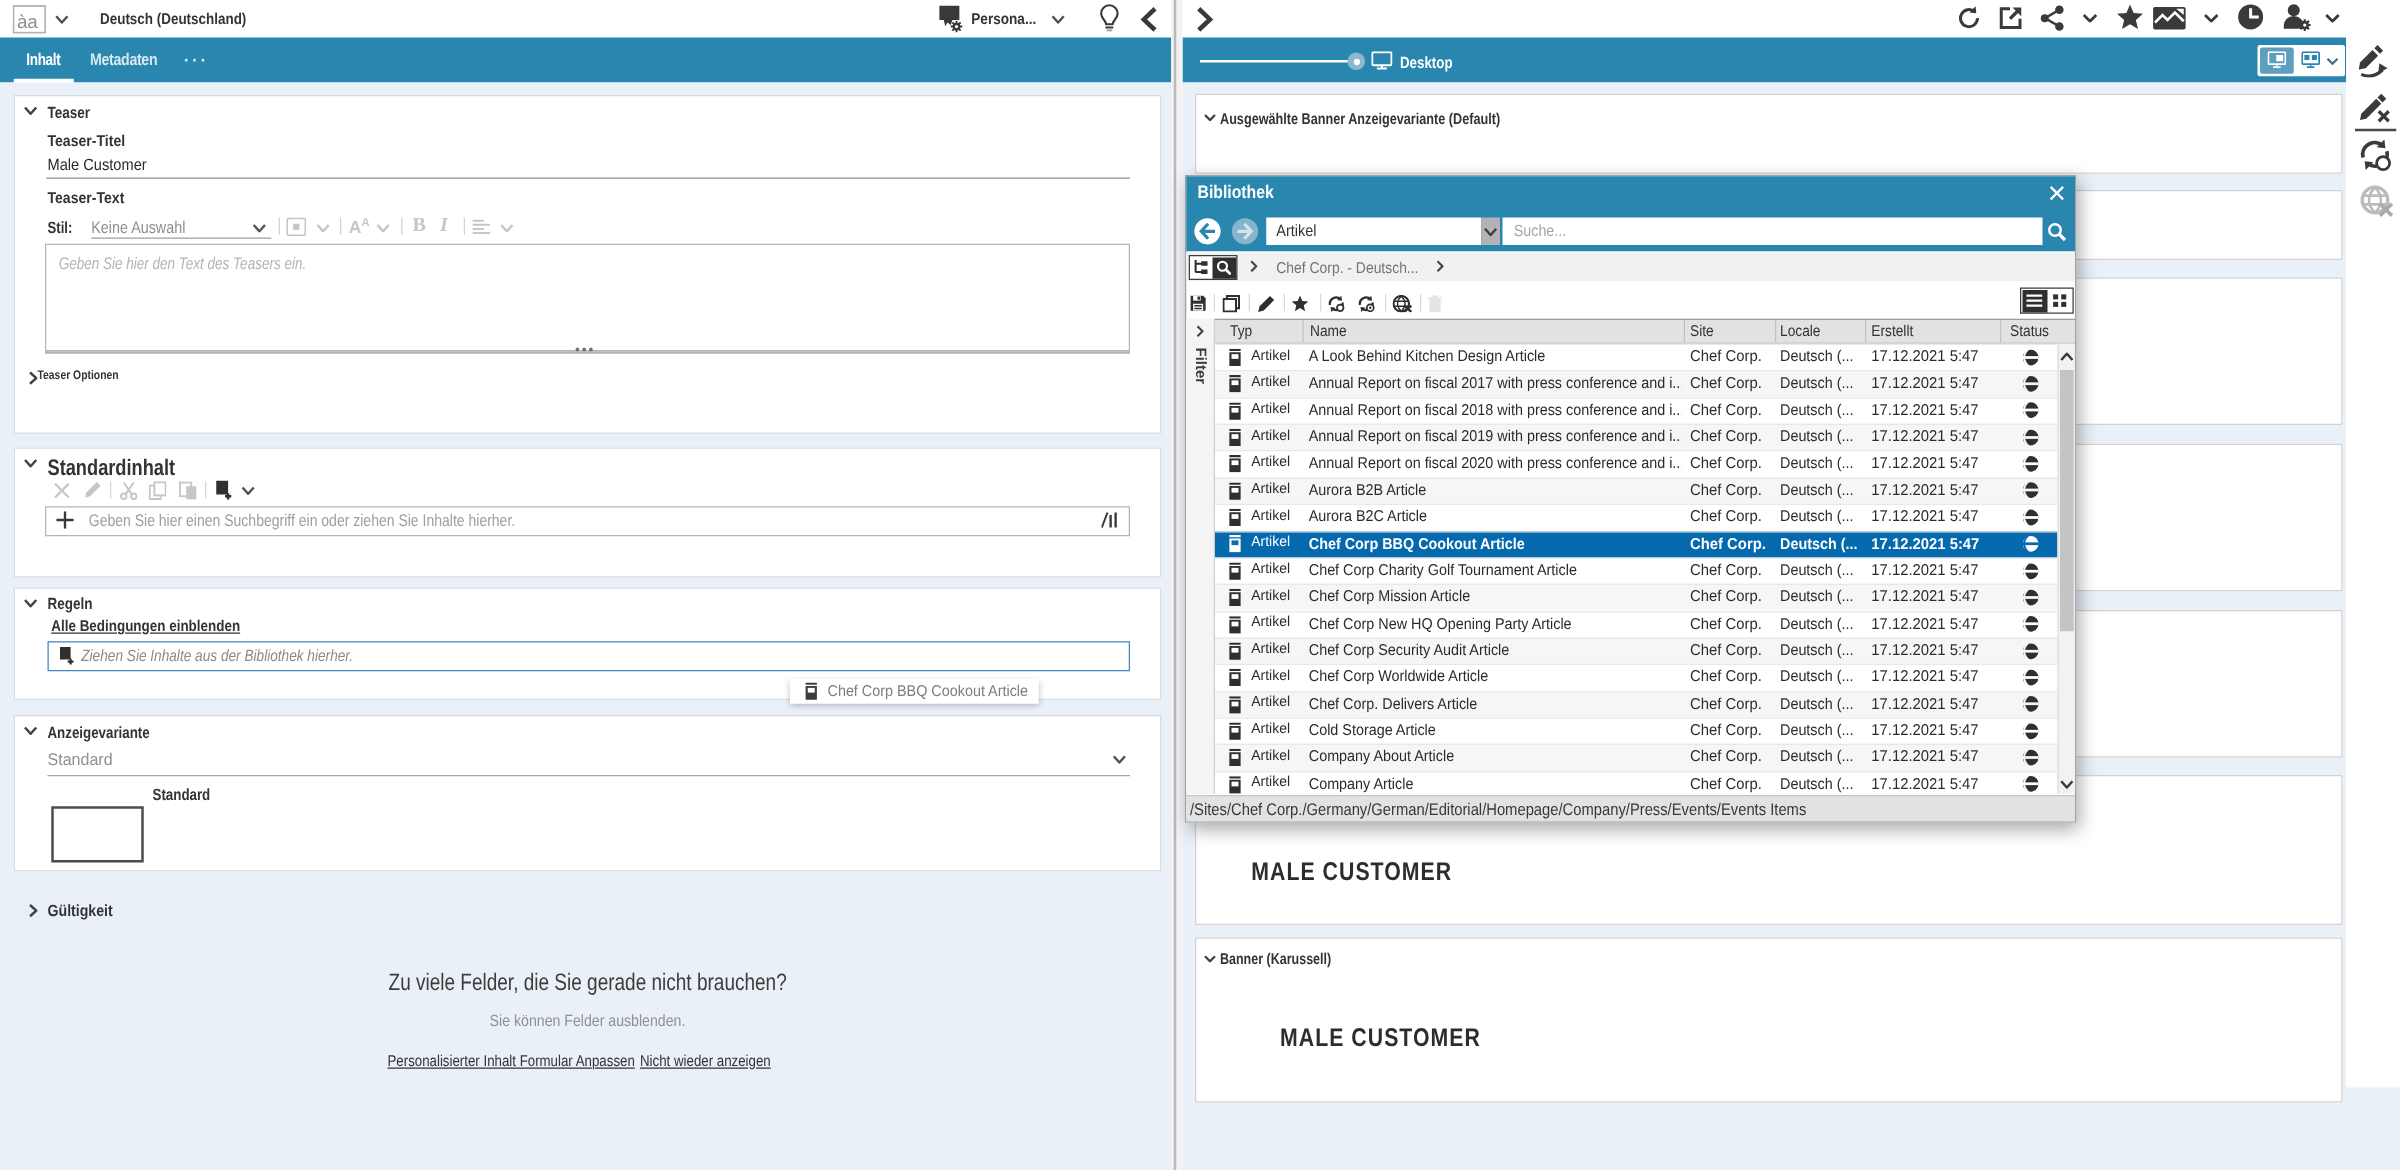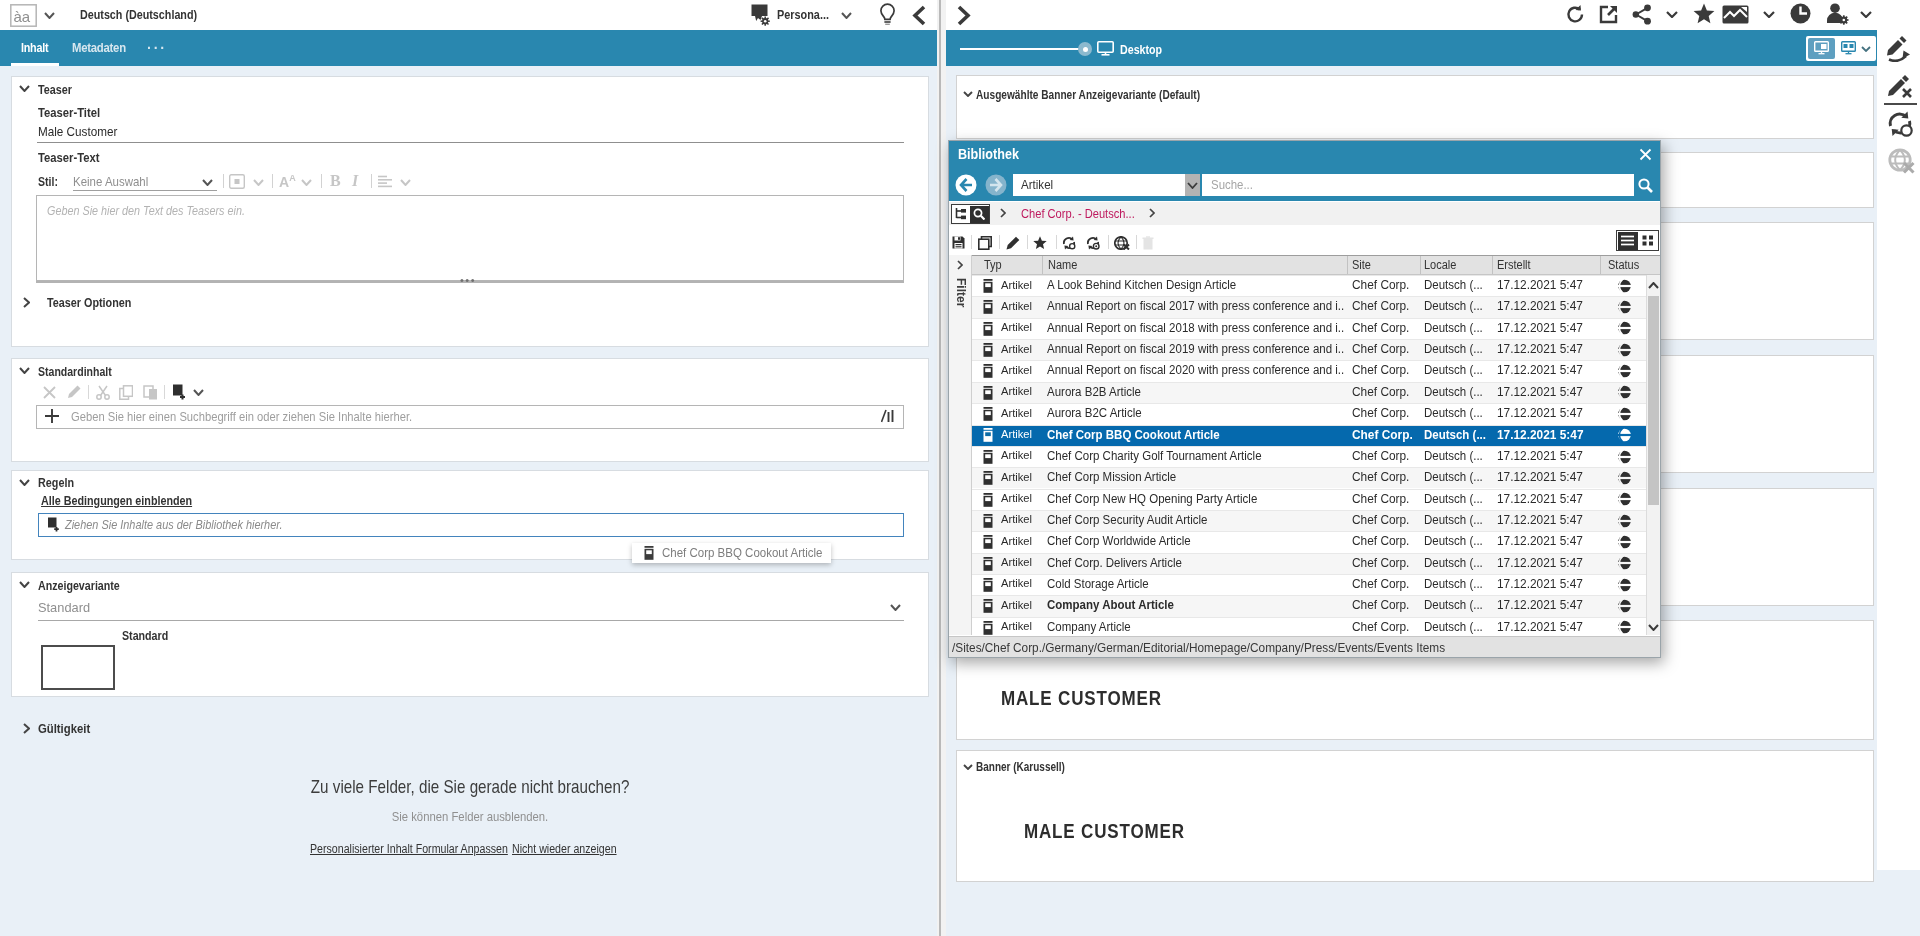--- a/index.html
+++ b/index.html
@@ -182,26 +182,26 @@
 <svg class="abs" style="left:400px;top:179px" width="11" height="7" viewBox="0 0 11 7">
     <path d="M1 1 L5.5 6 L10 1" fill="none" stroke="#c6c6c6" stroke-width="2" transform="rotate(0 5.5 3.5)"></path>
   </svg>
 <div class="abs" style="left:36px;top:195px;width:866px;height:84px;border:1px solid #b5b5b5;background:#fff"></div>
 <div class="abs" style="left:36px;top:280.5px;width:868px;height:2.5px;background:#b3b3b3"></div>
 <div class="abs" style="left:460px;top:273.5px;font-size:11px;color:#6f6f6f;letter-spacing:1.5px">•••</div>
 <div class="abs" style="left:47px;top:203px;font-size:13.5px;font-style:italic;color:#b3b3b3"><span style="display:inline-block;transform:scaleX(0.8);transform-origin:0 50%;white-space:nowrap">Geben Sie hier den Text des Teasers ein.</span></div>
 <svg class="abs" style="left:23px;top:297px" width="7" height="11" viewBox="0 0 7 11">
     <path d="M1 1 L6 5.5 L1 10" fill="none" stroke="#444" stroke-width="2"></path>
   </svg>
-<div class="lbl" style="left:47px;top:295px;font-size:13px"><span style="display:inline-block;transform:scaleX(0.83);transform-origin:0 50%;white-space:nowrap">Teaser Optionen</span></div>
+<div class="lbl" style="left:30px;top:295px;font-size:10px"><span style="display:inline-block;transform:scaleX(0.83);transform-origin:0 50%;white-space:nowrap">Teaser Optionen</span></div>
 <div class="card" style="left:11px;top:358px;width:918px;height:104px"></div>
 <svg class="abs" style="left:19px;top:367px" width="11" height="7" viewBox="0 0 11 7">
     <path d="M1 1 L5.5 6 L10 1" fill="none" stroke="#444" stroke-width="2" transform="rotate(0 5.5 3.5)"></path>
   </svg>
-<div class="lbl" style="left:38px;top:364px;font-size:13px"><span style="display:inline-block;transform:scaleX(0.81);transform-origin:0 50%;white-space:nowrap">Standardinhalt</span></div>
+<div class="lbl" style="left:38px;top:364px;font-size:18px"><span style="display:inline-block;transform:scaleX(0.81);transform-origin:0 50%;white-space:nowrap">Standardinhalt</span></div>
 <svg class="abs" style="left:43px;top:386px" width="13" height="13" viewBox="0 0 13 13">
 <path d="M1 1 L12 12 M12 1 L1 12" stroke="#c6c6c6" stroke-width="1.8"></path>
   </svg>
 <svg class="abs" style="left:67px;top:385px" width="14" height="14" viewBox="0 0 14 14">
 <path d="M1 13 l1-4 8.5-8.5 3 3 L5 12 z" fill="#c6c6c6"></path>
   </svg>
 <div class="abs" style="left:88px;top:385px;width:1px;height:14px;background:#d8d8d8"></div>
 <svg class="abs" style="left:96px;top:385px" width="14" height="15" viewBox="0 0 14 15">
 <g fill="none" stroke="#c6c6c6" stroke-width="1.5">
 <circle cx="3" cy="12" r="2.2"></circle>
@@ -356,21 +356,21 @@
 <rect x="6" y="7.6" width="5" height="3.6" fill="#2f2f2f"></rect>
   </svg>
 <div class="abs" style="left:969.5px;top:205.5px;width:19px;height:17px;background:#2f2f2f"></div>
 <svg class="abs" style="left:973px;top:208px" width="12" height="12" viewBox="0 0 12 12">
 <circle cx="5" cy="5" r="3.6" fill="none" stroke="#fff" stroke-width="1.7"></circle>
 <line x1="7.8" y1="7.8" x2="11.5" y2="11.5" stroke="#fff" stroke-width="2.2"></line>
   </svg>
 <svg class="abs" style="left:1000px;top:208px" width="6" height="10" viewBox="0 0 6 10">
     <path d="M1 1 L5 5.0 L1 9" fill="none" stroke="#444" stroke-width="1.7"></path>
   </svg>
-<div class="abs" style="left:1021px;top:207px;font-size:12.5px;color:#be185d"><span style="display:inline-block;transform:scaleX(0.89);transform-origin:0 50%;white-space:nowrap">Chef Corp. - Deutsch...</span></div>
+<div class="abs" style="left:1021px;top:207px;font-size:12.5px;color:#737373"><span style="display:inline-block;transform:scaleX(0.89);transform-origin:0 50%;white-space:nowrap">Chef Corp. - Deutsch...</span></div>
 <svg class="abs" style="left:1149px;top:208px" width="6" height="10" viewBox="0 0 6 10">
     <path d="M1 1 L5 5.0 L1 9" fill="none" stroke="#444" stroke-width="1.7"></path>
   </svg>
 <svg class="abs" style="left:952px;top:236px" width="13" height="13" viewBox="0 0 13 13">
 <path d="M0.5 0.5 h10 l2 2 v10 h-12 z" fill="#2f2f2f"></path>
 <rect x="2.5" y="0.5" width="6" height="4" fill="#fff"></rect>
     <rect x="6" y="1.2" width="2" height="2.6" fill="#2f2f2f"></rect>
 <rect x="2.5" y="7" width="8" height="5.5" fill="#fff"></rect>
     <rect x="3.5" y="8" width="6" height="1.2" fill="#2f2f2f"></rect>
     <rect x="3.5" y="10.2" width="6" height="1.2" fill="#2f2f2f"></rect>
@@ -683,21 +683,21 @@
     <rect x="0" y="5.9" width="14" height="2.2" fill="#fff"></rect>
     <path d="M5.5 0.5 q-3.2 3 -3.2 6.5 t3.2 6.5" fill="none" stroke="#fff" stroke-width="1.6"></path>
   </svg>
 <div class="abs" style="left:972px;top:595.2px;width:674px;height:21.4px;background:#f6f6f6"></div>
 <svg class="abs" style="left:983px;top:599.25px" width="10" height="14" viewBox="0 0 10 14">
     <rect x="0.5" y="0" width="9" height="1.8" fill="#2f2f2f"></rect>
     <rect x="0.5" y="2.8" width="9" height="11" fill="#2f2f2f"></rect>
     <rect x="2.2" y="4.3" width="5.6" height="3.8" fill="#fff"></rect>
   </svg>
 <div class="abs" style="left:1001px;top:598.8px;font-size:11.5px;color:#2b2b2b"><span style="display:inline-block;transform:scaleX(0.97);transform-origin:0 50%;white-space:nowrap">Artikel</span></div>
-<div class="abs" style="left:1047px;top:598.2px;font-size:12.5px;color:#2b2b2b;font-weight:bold;white-space:nowrap;width:298px;overflow:hidden"><span style="display:inline-block;transform:scaleX(0.92);transform-origin:0 50%;white-space:nowrap">Company About Article</span></div>
+<div class="abs" style="left:1047px;top:598.2px;font-size:12.5px;color:#2b2b2b;font-weight:normal;white-space:nowrap;width:298px;overflow:hidden"><span style="display:inline-block;transform:scaleX(0.92);transform-origin:0 50%;white-space:nowrap">Company About Article</span></div>
 <div class="abs" style="left:1352px;top:598.2px;font-size:12.5px;color:#2b2b2b;font-weight:normal"><span style="display:inline-block;transform:scaleX(0.95);transform-origin:0 50%;white-space:nowrap">Chef Corp.</span></div>
 <div class="abs" style="left:1424px;top:598.2px;font-size:12.5px;color:#2b2b2b;font-weight:normal"><span style="display:inline-block;transform:scaleX(0.92);transform-origin:0 50%;white-space:nowrap">Deutsch (...</span></div>
 <div class="abs" style="left:1497px;top:598.2px;font-size:12.5px;color:#2b2b2b;font-weight:normal"><span style="display:inline-block;transform:scaleX(0.95);transform-origin:0 50%;white-space:nowrap">17.12.2021 5:47</span></div>
 <svg class="abs" style="left:1616.5px;top:598.95px" width="14" height="14" viewBox="0 0 14 14">
     <circle cx="7.5" cy="7" r="6.3" fill="#2f2f2f"></circle>
     <rect x="0" y="5.9" width="14" height="2.2" fill="#f6f6f6"></rect>
     <path d="M5.5 0.5 q-3.2 3 -3.2 6.5 t3.2 6.5" fill="none" stroke="#f6f6f6" stroke-width="1.6"></path>
   </svg>
 <svg class="abs" style="left:983px;top:620.6px" width="10" height="14" viewBox="0 0 10 14">
     <rect x="0.5" y="0" width="9" height="1.8" fill="#2f2f2f"></rect>

